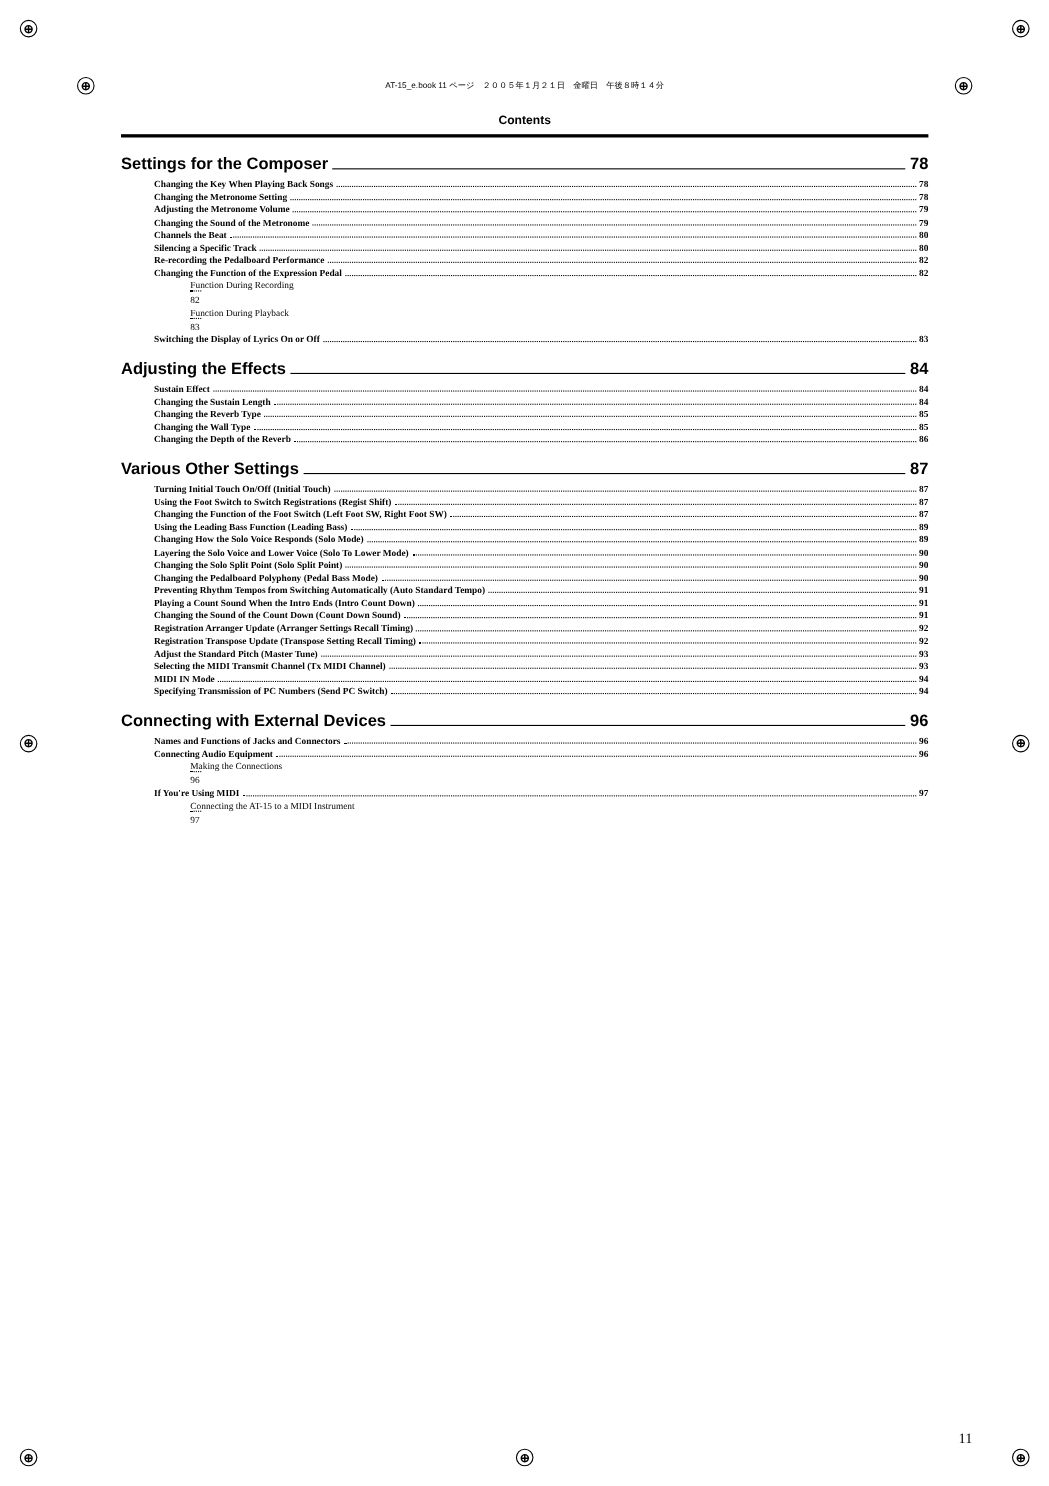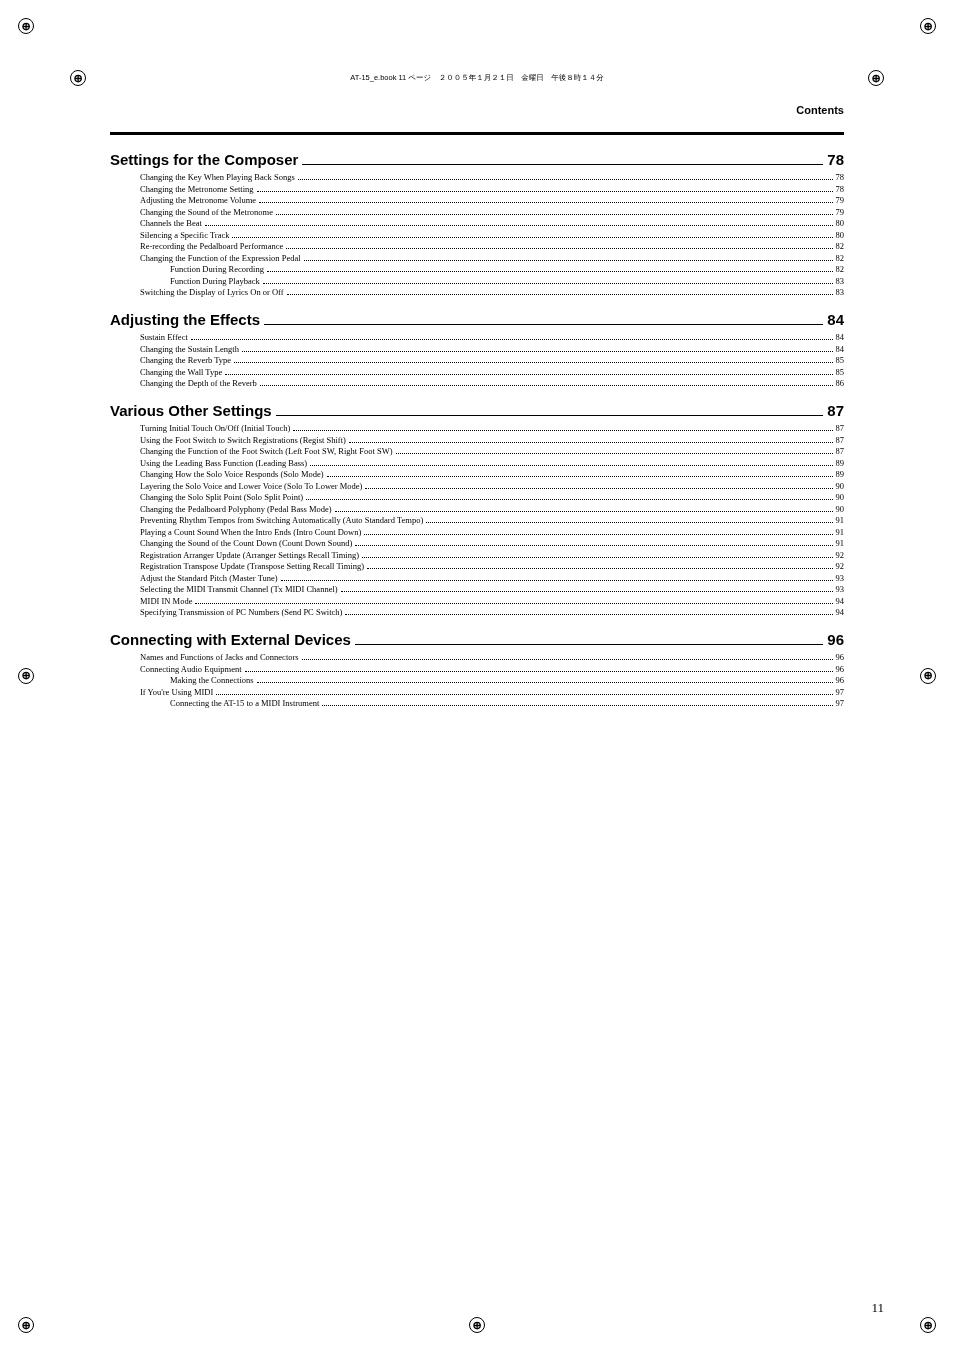--- a/index.html
+++ b/index.html
@@ -80,25 +80,25 @@
 
     .bottom-mark-center {
       position: absolute;
       bottom: 18px;
       left: 50%;
       transform: translateX(-50%);
     }
 
     
     .page-title-right {
-      text-align: right;
+      text-align: center;
       font-size: 11px;
       font-weight: bold;
       font-family: Arial, sans-serif;
-      margin-bottom: 16px;
+      margin-bottom: 6px;
       padding-right: 0;
     }
 
     
     .thick-rule {
       border: none;
       border-top: 3px solid #000;
       margin-bottom: 16px;
       margin-top: 2px;
     }
@@ -129,24 +129,26 @@
     
     .toc-entry {
       display: flex;
       align-items: baseline;
       margin-bottom: 1.5px;
       padding-left: 0;
     }
 
     .toc-entry.indent-1 {
       padding-left: 30px;
+      font-weight: bold;
     }
 
     .toc-entry.indent-2 {
       padding-left: 60px;
+      flex-direction: column;
     }
 
     .toc-label {
       font-size: 8.5px;
       white-space: nowrap;
       flex-shrink: 0;
     }
 
     .toc-dots {
       flex: 1;

